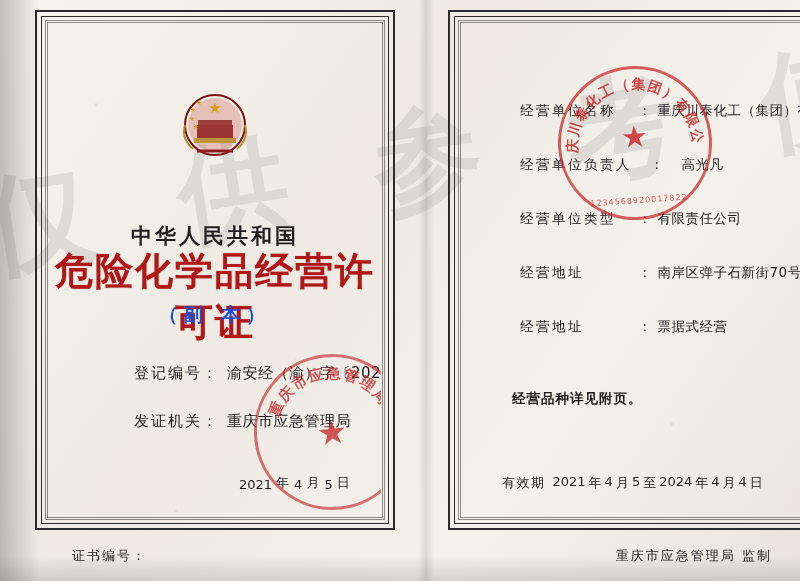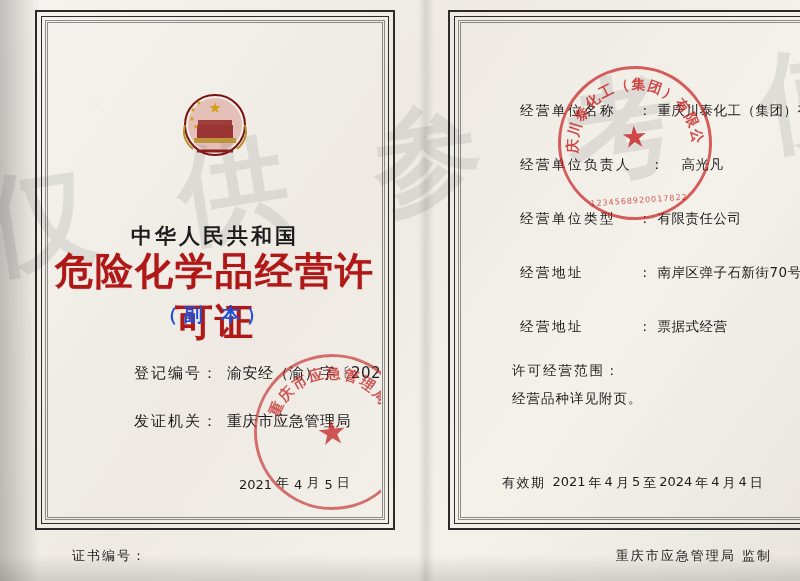--- a/index.html
+++ b/index.html
@@ -244,20 +244,21 @@
     letter-spacing: 2px;
     color: #1c1c1c;
   }
   .scope-text {
     position: absolute;
     left: 50px;
     top: 366px;
     font-size: 13.5px;
     letter-spacing: 1px;
     color: #1c1c1c;
+    font-weight: bold;
   }
 
   .validity {
     position: absolute;
     left: 40px;
     bottom: 24px;
     display: flex;
     align-items: flex-start;
     gap: 3px;
     font-size: 13px;
@@ -418,21 +419,20 @@
         <span class="r-colon">：</span>
         <span class="r-value">南岸区弹子石新街70号</span>
       </div>
 
       <div class="r-row" id="r-row-4">
         <span class="r-label">经营地址</span>
         <span class="r-colon">：</span>
         <span class="r-value">票据式经营</span>
       </div>
 
-      <div class="scope-title">许可经营范围：</div>
       <div class="scope-text">经营品种详见附页。</div>
 
       <div class="validity">
         <span class="lbl">有效期</span>
         <span>2021</span>
         <span>年</span>
         <span>4</span>
         <span>月</span>
         <span>5</span>
         <span>至</span>

